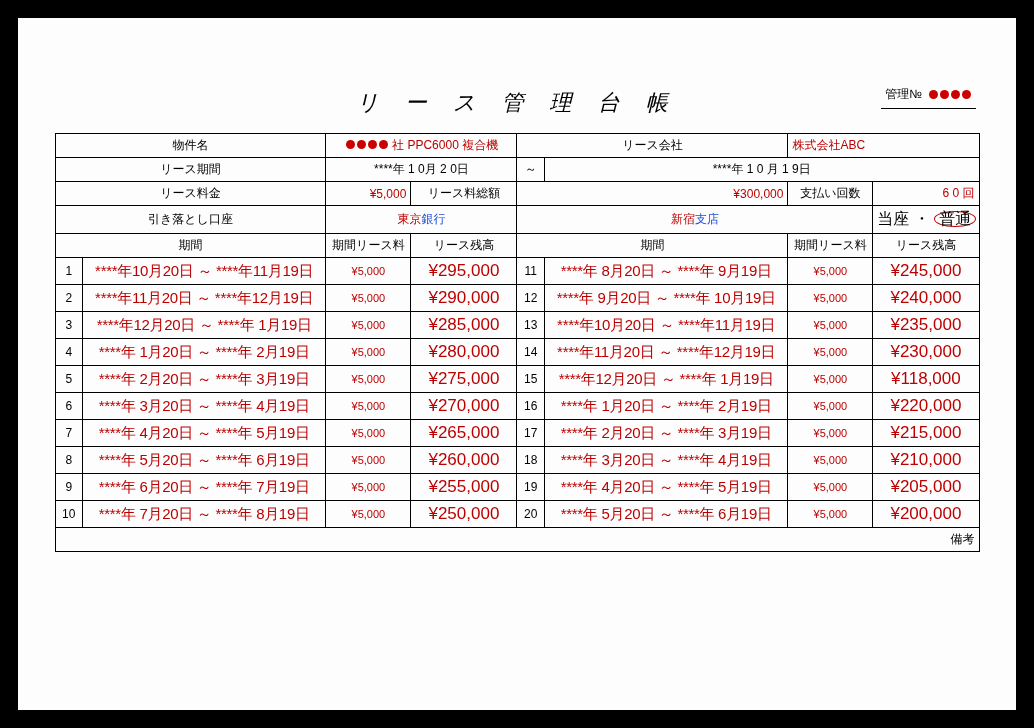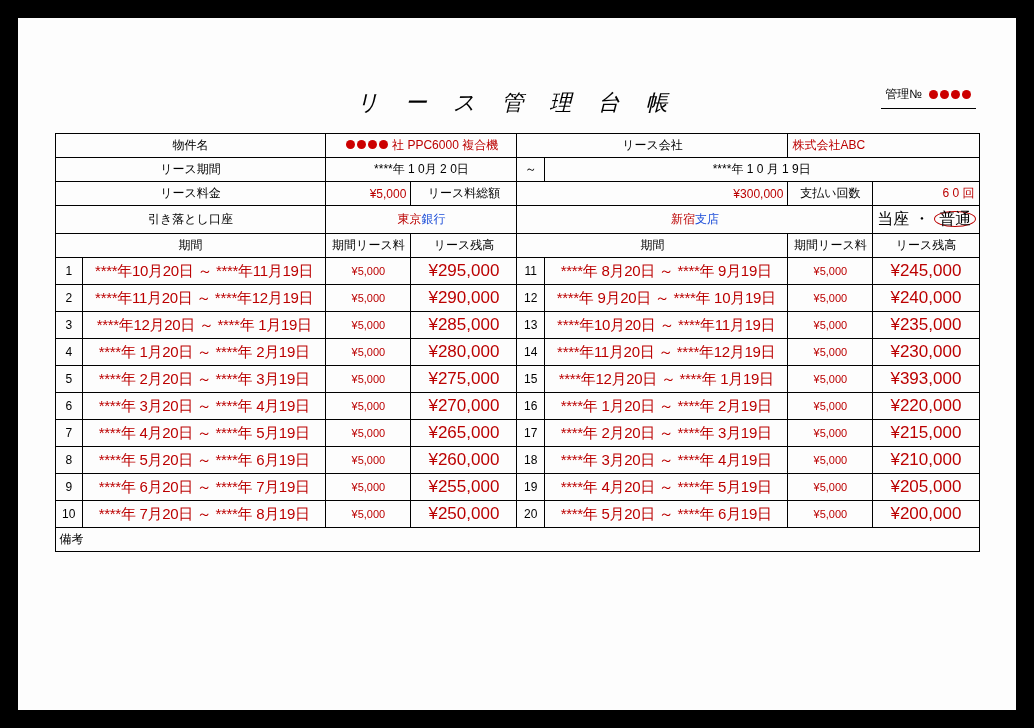--- a/index.html
+++ b/index.html
@@ -76,21 +76,21 @@
   .acct-type { text-align: center; font-size: 16px; position: relative; }
   .circle-mark {
     display: inline-block;
     border: 1.5px solid #b00;
     border-radius: 50%;
     padding: 0 4px;
     line-height: 14px;
   }
 
   .remarks-row td { height: 120px; vertical-align: top; }
-  .remarks-label { text-align: left; padding: 4px 6px; color: #000; }
+  .remarks-label { text-align: right; padding: 4px 6px; color: #000; }
 
   col.c-seq  { width: 22px; }
   col.c-per  { width: 195px; }
   col.c-fee  { width: 68px; }
   col.c-bal  { width: 85px; }
   col.c-seq2 { width: 22px; }
   col.c-per2 { width: 195px; }
   col.c-fee2 { width: 68px; }
   col.c-bal2 { width: 85px; }
 
@@ -221,21 +221,21 @@
             <td class="bal-cell">¥230,000</td>
           </tr>
           <tr>
             <td class="num-col">5</td>
             <td class="period-cell">****年 2月20日 ～ ****年 3月19日</td>
             <td class="fee-cell">¥5,000</td>
             <td class="bal-cell">¥275,000</td>
             <td class="num-col">15</td>
             <td class="period-cell">****年12月20日 ～ ****年 1月19日</td>
             <td class="fee-cell">¥5,000</td>
-            <td class="bal-cell">¥393,000</td>
+            <td class="bal-cell">¥118,000</td>
           </tr>
           <tr>
             <td class="num-col">6</td>
             <td class="period-cell">****年 3月20日 ～ ****年 4月19日</td>
             <td class="fee-cell">¥5,000</td>
             <td class="bal-cell">¥270,000</td>
             <td class="num-col">16</td>
             <td class="period-cell">****年 1月20日 ～ ****年 2月19日</td>
             <td class="fee-cell">¥5,000</td>
             <td class="bal-cell">¥220,000</td>

